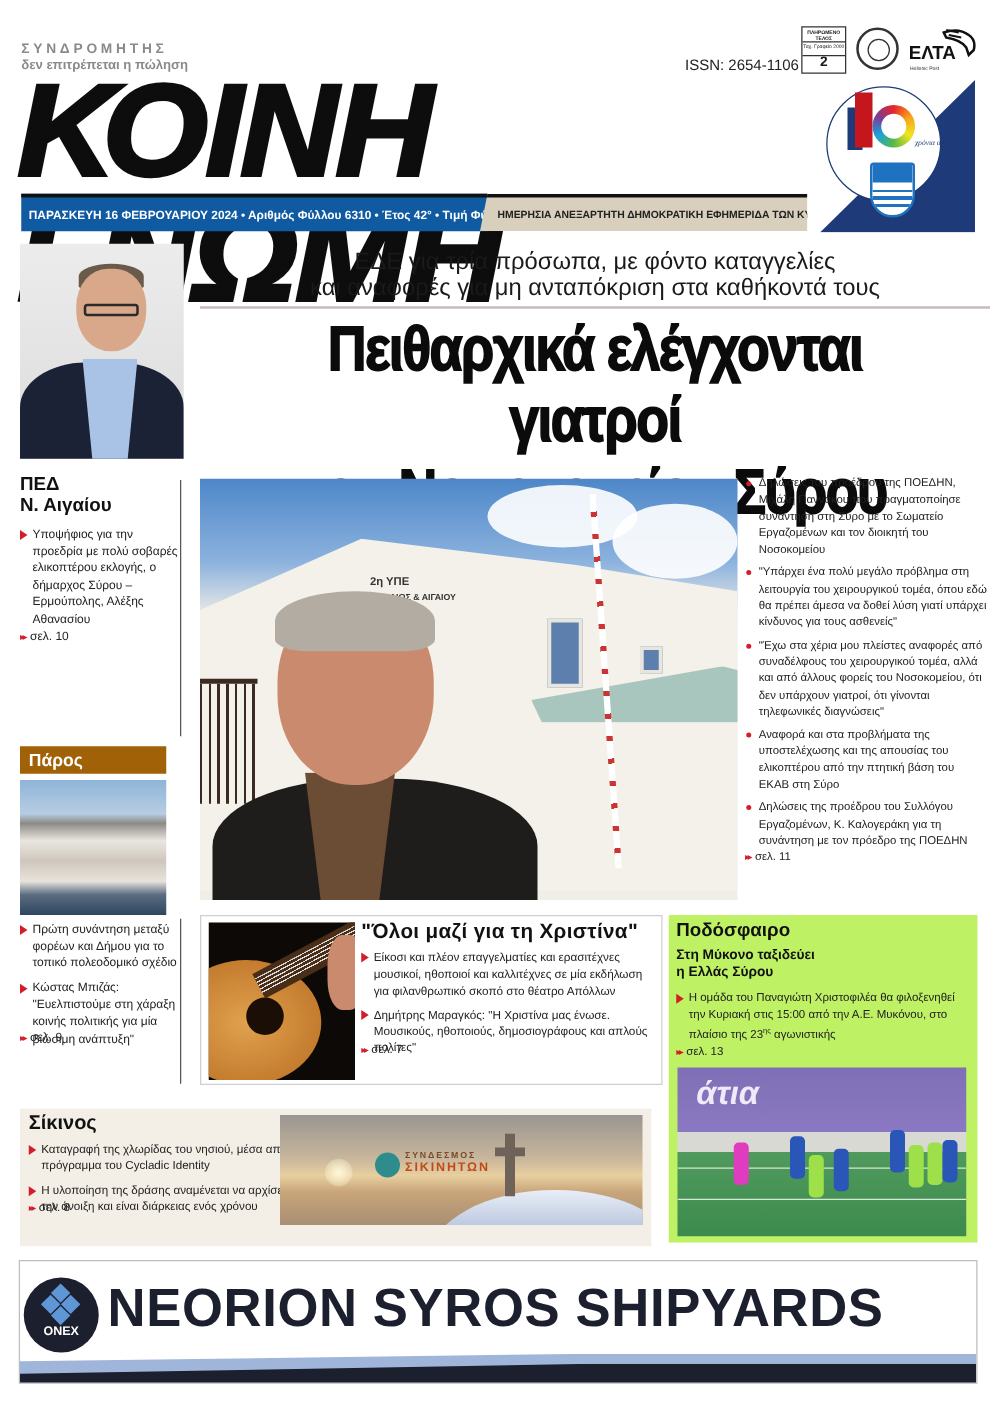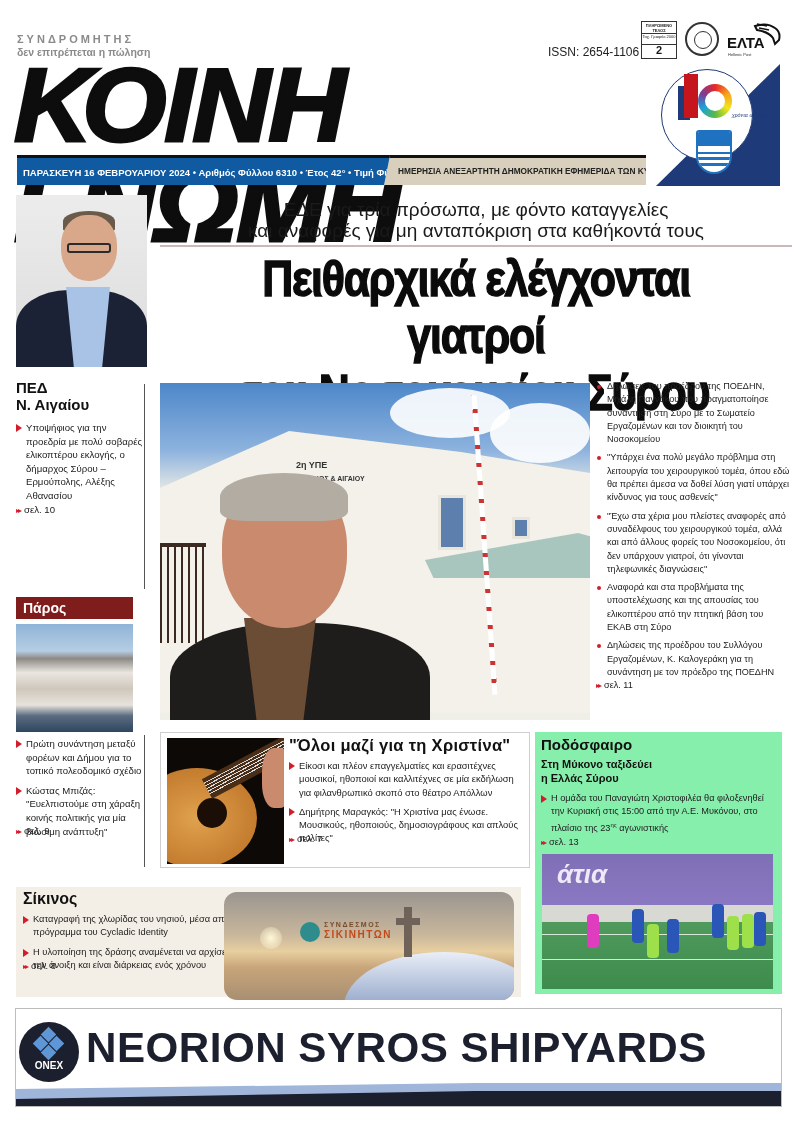--- a/index.html
+++ b/index.html
@@ -57,21 +57,21 @@
 
   .ped-title { position: absolute; left: 16px; top: 379px; font-size: 15px; font-weight: bold; line-height: 17px; color: #111; }
   .left-bullets { position: absolute; left: 16px; width: 128px; font-size: 9.6px; line-height: 13.6px; color: #222; }
   .bullet { position: relative; padding-left: 10px; margin-bottom: 6px; }
   .bullet::before { content: ""; position: absolute; left: 0; top: 3px; border-left: 6px solid #d41d2a; border-top: 4px solid transparent; border-bottom: 4px solid transparent; }
   .dot-bullet { position: relative; padding-left: 11px; margin-bottom: 5px; }
   .dot-bullet::before { content: ""; position: absolute; left: 1px; top: 5px; width: 4px; height: 4px; border-radius: 50%; background: #d41d2a; }
   .pageref { text-align: left; white-space: nowrap; }
   .pageref .arr { color: #d41d2a; font-size: 8px; letter-spacing: -2px; margin-right: 4px; }
 
-  .paros-title { position: absolute; left: 16px; top: 597px; width: 117px; height: 22px; background: #7f1d1d; color: #fff;
+  .paros-title { position: absolute; left: 16px; top: 597px; width: 117px; height: 22px; background: #a16207; color: #fff;
     font-size: 14px; font-weight: bold; line-height: 22px; padding-left: 7px; }
   .paros-photo { position: absolute; left: 16px; top: 624px; width: 117px; height: 108px;
     background: linear-gradient(180deg, #8fb4d8 0%, #b6cde3 25%, #8d8a86 32%, #e9e6e0 45%, #cfc7bc 60%, #e7e3dc 75%, #5b6c80 85%, #2d4660 100%); }
   .v-rule { position: absolute; left: 144px; width: 1px; background: #555; }
 
   
   .kicker { position: absolute; left: 160px; top: 199px; width: 632px; text-align: center; font-size: 19px; line-height: 21px; color: #1a1a1a; }
   .kicker-rule { position: absolute; left: 160px; top: 245px; width: 632px; height: 2px; background: #c9b9b9; }
   .headline { position: absolute; left: 158px; top: 251px; width: 636px; text-align: center; font-family: "Liberation Sans", sans-serif;
     font-weight: bold; font-size: 50px; line-height: 57px; letter-spacing: -1.5px; color: #0b0b0b; transform: scaleX(0.86); transform-origin: center top;
@@ -98,37 +98,37 @@
   .guitar-photo { position: absolute; left: 6px; top: 5px; width: 117px; height: 126px; background: #0c0907; overflow: hidden; }
   .guitar-photo .g-body { position: absolute; left: -30px; top: 30px; width: 120px; height: 100px; border-radius: 50%; background: radial-gradient(#e0a24e, #b86b20); }
   .guitar-photo .hole { position: absolute; left: 30px; top: 60px; width: 30px; height: 30px; border-radius: 50%; background: #1a0e06; }
   .guitar-photo .neck { position: absolute; left: 40px; top: 40px; width: 100px; height: 22px; background: #4a2d16; transform: rotate(-28deg); transform-origin: left; }
   .guitar-photo .strings { position: absolute; left: 40px; top: 44px; width: 90px; height: 14px; background: repeating-linear-gradient(#ddd 0 1px, transparent 1px 3px); transform: rotate(-28deg); transform-origin: left; }
   .guitar-photo .hand { position: absolute; left: 95px; top: 10px; width: 30px; height: 60px; border-radius: 40%; background: #c98a6e; }
   .christina-title { position: absolute; left: 128px; top: 3px; font-size: 16.5px; font-weight: bold; color: #111; letter-spacing: 0.3px; }
   .christina-bullets { position: absolute; left: 128px; top: 26px; width: 235px; font-size: 9.4px; line-height: 13.3px; color: #222; }
 
   
-  .football-box { position: absolute; left: 535px; top: 732px; width: 247px; height: 262px; background: #86efac; }
+  .football-box { position: absolute; left: 535px; top: 732px; width: 247px; height: 262px; background: #bef264; }
   .football-head { position: absolute; left: 6px; top: 4px; font-size: 15px; font-weight: bold; color: #111; }
   .football-sub { position: absolute; left: 6px; top: 25px; font-size: 11px; font-weight: bold; color: #111; line-height: 14px; }
   .football-bullets { position: absolute; left: 6px; top: 60px; width: 235px; font-size: 9.2px; line-height: 13.3px; color: #222; }
   .football-bullets sup { font-size: 6px; }
   .football-photo { position: absolute; left: 7px; top: 122px; width: 231px; height: 135px; overflow: hidden;
     background: linear-gradient(180deg, #7f6fb6 0%, #8a79c2 38%, #d9d9d4 38%, #d9d9d4 50%, #4f9a5c 50%, #3e8b4e 100%); }
   .football-photo .banner { position: absolute; left: 15px; top: 5px; font-size: 26px; font-weight: bold; color: #efeaf7; font-style: italic; }
   .football-photo .player { position: absolute; width: 12px; height: 34px; border-radius: 4px; }
   .football-photo .line { position: absolute; left: 0; width: 100%; height: 1px; background: #d6e8d6; }
 
   
   .sikinos-box { position: absolute; left: 16px; top: 887px; width: 505px; height: 110px; background: #f3efe6; }
   .sikinos-title { position: absolute; left: 7px; top: 3px; font-size: 16px; font-weight: bold; color: #111; }
   .sikinos-bullets { position: absolute; left: 7px; top: 26px; width: 208px; font-size: 9.3px; line-height: 13.4px; color: #222; }
-  .sikinos-photo { position: absolute; left: 208px; top: 5px; width: 290px; height: 108px; overflow: hidden;
-    background: linear-gradient(180deg, #9a9590 0%, #c9b79c 40%, #e8cfa0 55%, #c8a57a 70%, #a88f72 100%); border-radius: 13px; }
+  .sikinos-photo { position: absolute; left: 208px; top: 5px; width: 290px; height: 88px; overflow: hidden;
+    background: linear-gradient(180deg, #9a9590 0%, #c9b79c 40%, #e8cfa0 55%, #c8a57a 70%, #a88f72 100%); }
   .sikinos-photo .sun { position: absolute; left: 36px; top: 35px; width: 22px; height: 22px; border-radius: 50%; background: radial-gradient(#fff8d8, rgba(255,230,170,0)); }
   .sikinos-photo .dome { position: absolute; left: 120px; top: 60px; width: 200px; height: 110px; border-radius: 50% 50% 0 0; background: linear-gradient(#e9eef7, #3e5f9c); }
   .sikinos-photo .cross-v { position: absolute; left: 180px; top: 15px; width: 8px; height: 50px; background: #6e6259; }
   .sikinos-photo .cross-h { position: absolute; left: 172px; top: 26px; width: 24px; height: 7px; background: #6e6259; }
   .sikinos-photo .org { position: absolute; left: 100px; top: 28px; font-size: 7px; color: #7a4a28; letter-spacing: 1.5px; line-height: 10px; font-weight: bold; }
   .sikinos-photo .org .big { font-size: 10px; color: #c24a1a; }
   .sikinos-photo .org-icon { position: absolute; left: 76px; top: 30px; width: 20px; height: 20px; border-radius: 50%; background: #2f8c8c; }
 
   
   .ad { position: absolute; left: 15px; top: 1008px; width: 767px; height: 99px; border: 1px solid #bdbdbd; background: #fff; overflow: hidden; }

